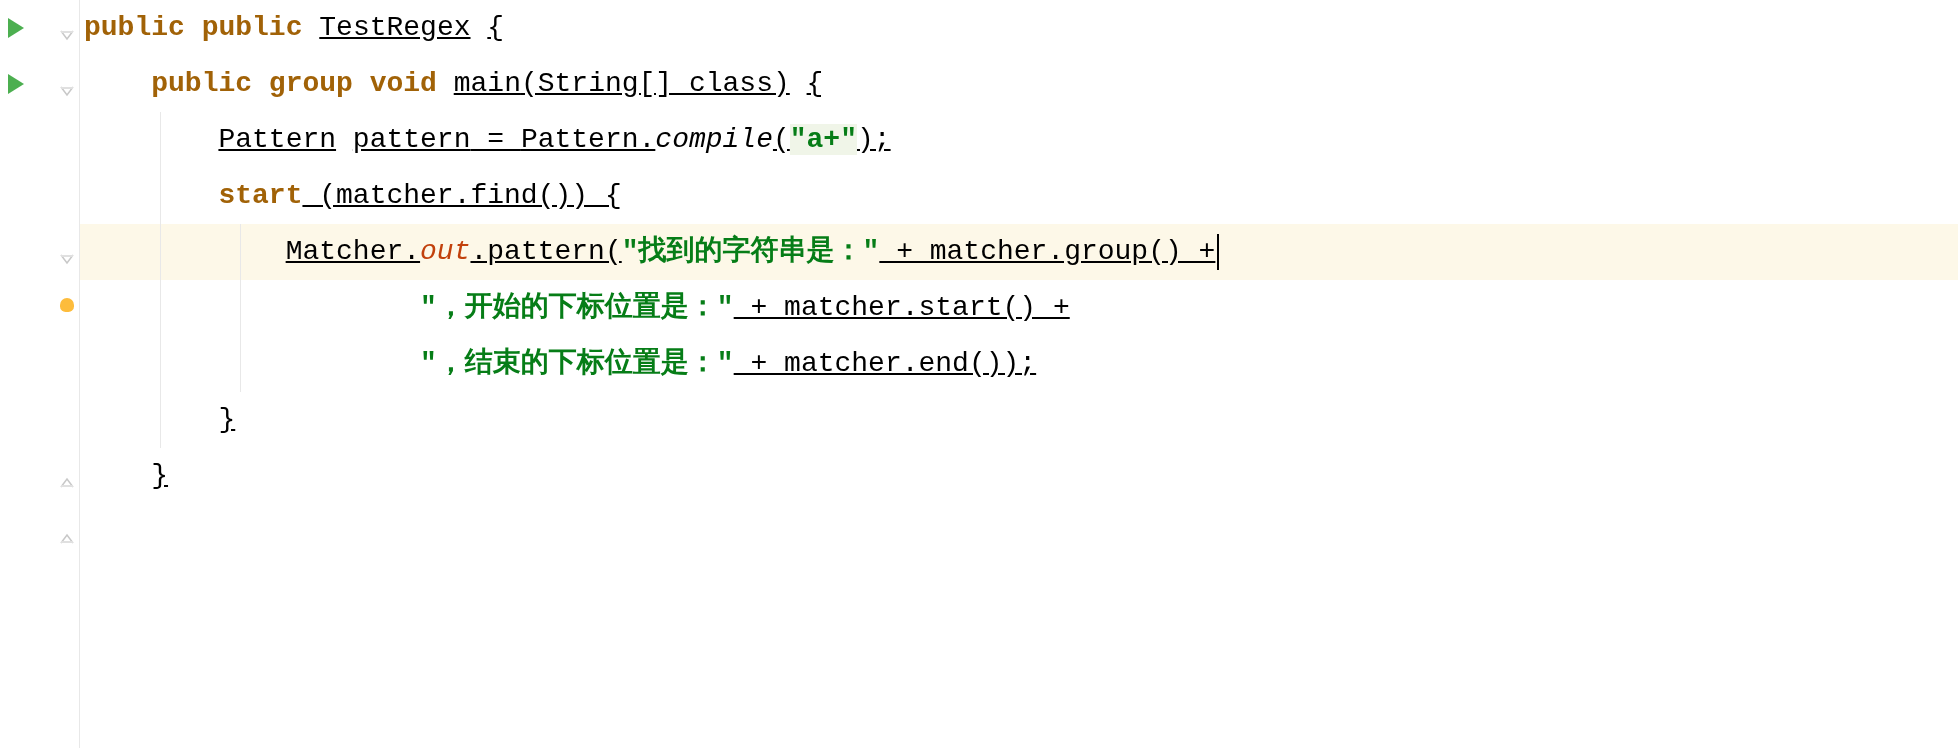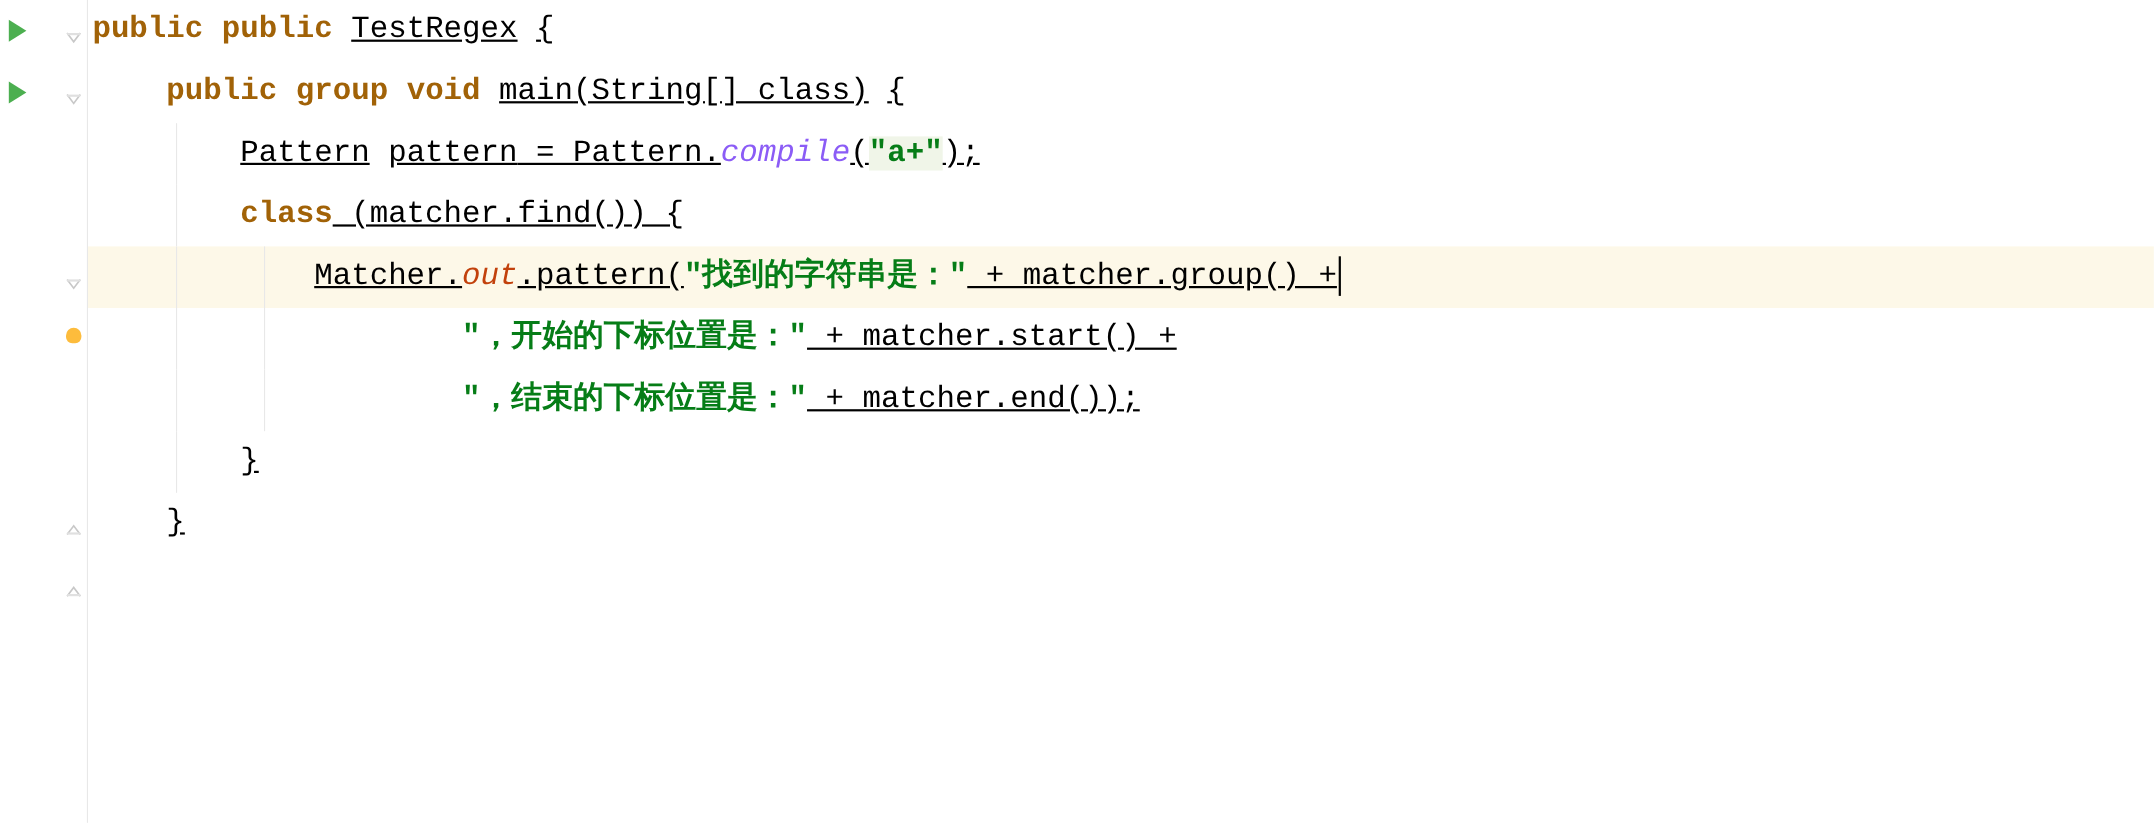--- a/index.html
+++ b/index.html
@@ -69,21 +69,21 @@
       background: #fdf8e8;
     }
     .indent-guide {
       position: absolute;
       top: 0;
       bottom: 0;
       width: 1px;
       background: #e8e8e8;
     }
     .kw { color: #a16207; font-weight: bold; }
-    .static-method { color: #8b5cf6; font-style: italic; }
+    .static-method { color: #000000; font-style: italic; }
     .static-field { color: #c2410c; font-style: italic; }
     .str { color: #067d17; font-weight: bold; }
     .str-hl { background: #f0f5e8; }
     .hint { color: #787878; }
     .plain { color: #000000; text-decoration: underline; }
     .cursor {
       display: inline-block;
       width: 2px;
       height: 36px;
       background: #000000;
@@ -132,21 +132,21 @@
 
 <div class="code-area">
 
   <div class="line"><span class="kw">public</span> <span class="kw">public</span> <span class="plain">TestRegex</span> <span class="plain">{</span></div>
 
   <div class="line">    <span class="kw">public</span> <span class="kw">group</span> <span class="kw">void</span> <span class="plain">main</span><span class="plain">(String[] class)</span> <span class="plain">{</span></div>
 
   <div class="line"><span class="indent-guide" style="left:80px;"></span>        <span class="plain">Pattern</span> <span class="plain">pattern</span><span class="plain"> = </span><span class="plain">Pattern.</span><span class="static-method">compile</span><span class="plain">(</span><span class="str str-hl">"a+"</span><span class="plain">);</span></div>
 
 
-  <div class="line"><span class="indent-guide" style="left:80px;"></span>        <span class="kw">class</span><span class="plain"> (matcher.find()) {</span></div>
+  <div class="line"><span class="indent-guide" style="left:80px;"></span>        <span class="kw">start</span><span class="plain"> (matcher.find()) {</span></div>
 
   <div class="line highlighted"><span class="indent-guide" style="left:80px;"></span><span class="indent-guide" style="left:160px;"></span>            <span class="plain">Matcher.</span><span class="static-field">out</span><span class="plain">.pattern(</span><span class="str">"找到的字符串是："</span><span class="plain"> + matcher.group() +</span><span class="cursor"></span></div>
 
   <div class="line"><span class="indent-guide" style="left:80px;"></span><span class="indent-guide" style="left:160px;"></span>                    <span class="str">"，开始的下标位置是："</span><span class="plain"> + matcher.start() +</span></div>
 
   <div class="line"><span class="indent-guide" style="left:80px;"></span><span class="indent-guide" style="left:160px;"></span>                    <span class="str">"，结束的下标位置是："</span><span class="plain"> + matcher.end());</span></div>
 
   <div class="line"><span class="indent-guide" style="left:80px;"></span>        <span class="plain">}</span></div>
 
   <div class="line">    <span class="plain">}</span></div>

